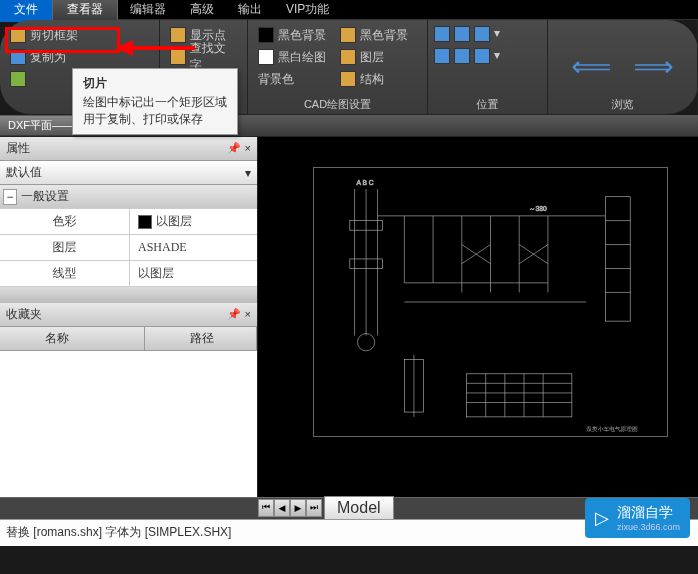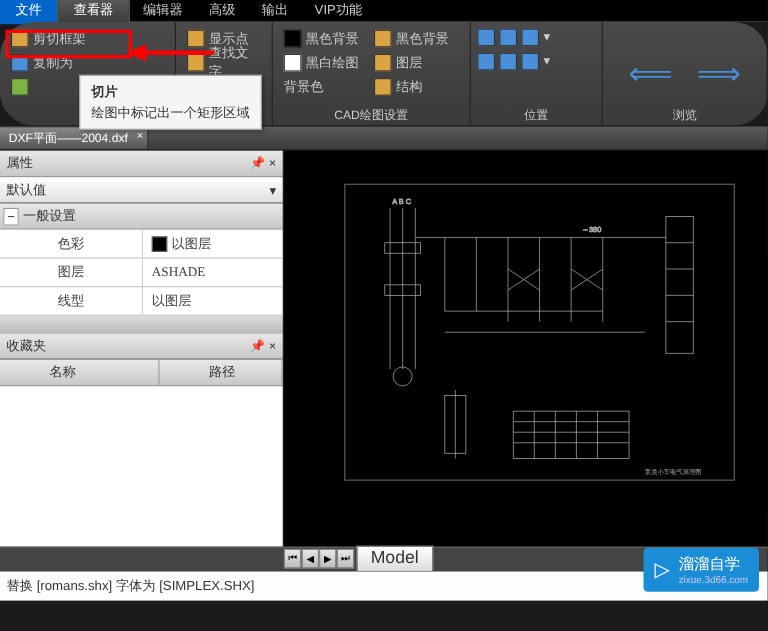--- a/index.html
+++ b/index.html
@@ -356,20 +356,21 @@
 </div>
 
 <div class="crop-highlight"></div>
 <svg class="arrow" viewBox="0 0 80 20">
   <path d="M80 10 L15 10" stroke="#ff0000" stroke-width="4" fill="none"></path>
   <path d="M0 10 L18 2 L18 18 Z" fill="#ff0000"></path>
 </svg>
 <div class="tooltip">
   <div class="tooltip-title">切片</div>
   <div>绘图中标记出一个矩形区域</div>
+  <div>用于复制、打印或保存</div>
 </div>
 
 <div class="tab-bar">
   <div class="file-tab">
     <span>DXF平面——2004.dxf</span>
     <span style="position:absolute;right:4px;top:2px;font-size:10px">×</span>
   </div>
 </div>
 
 <div class="main-area">

